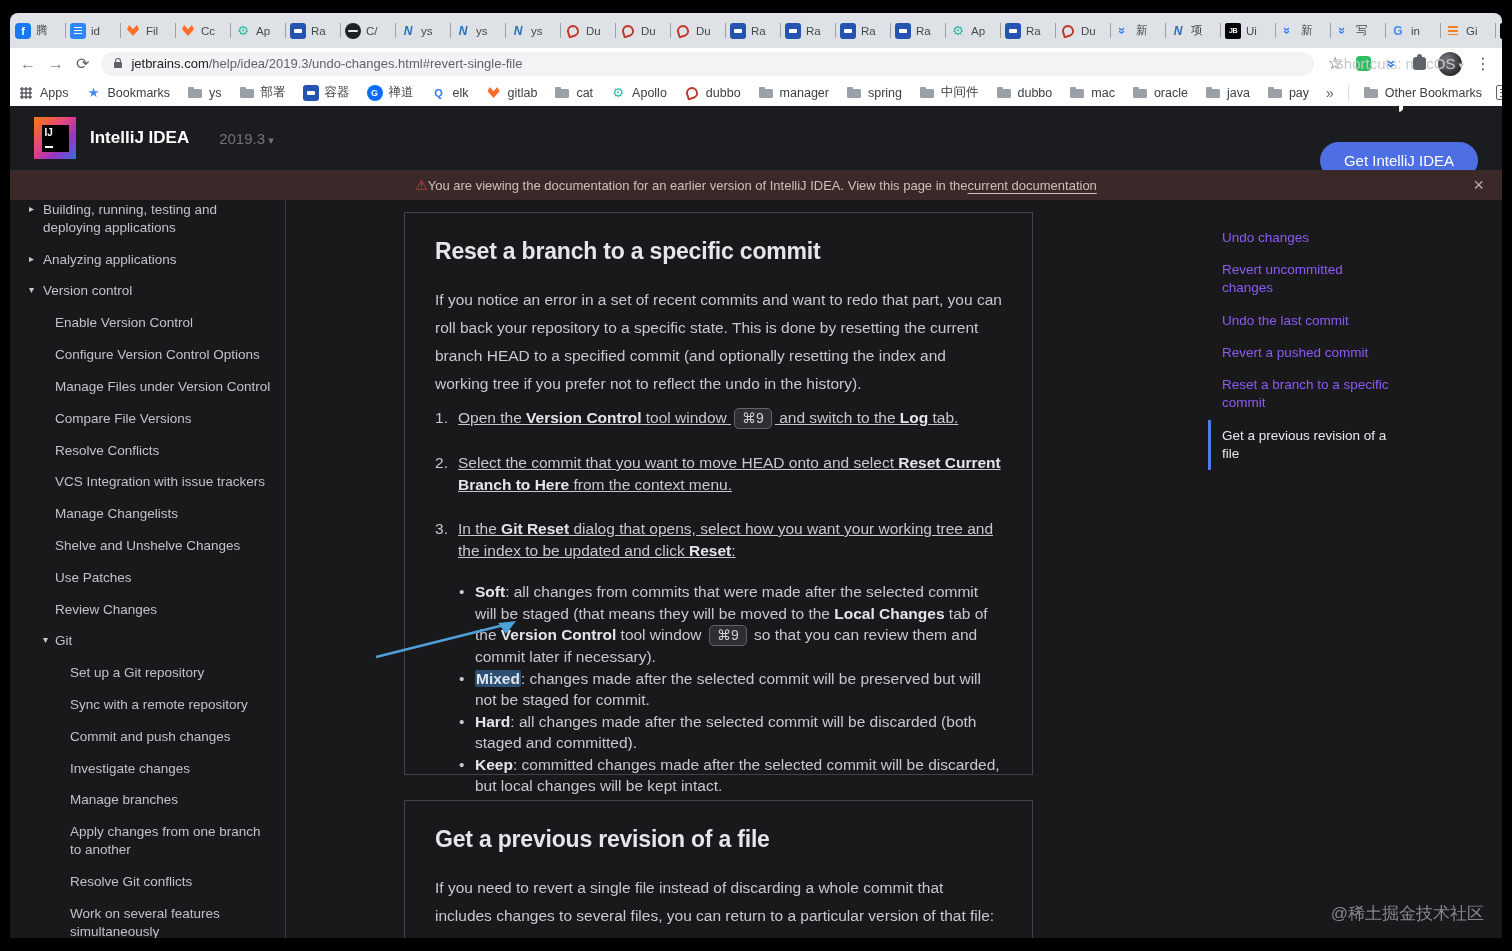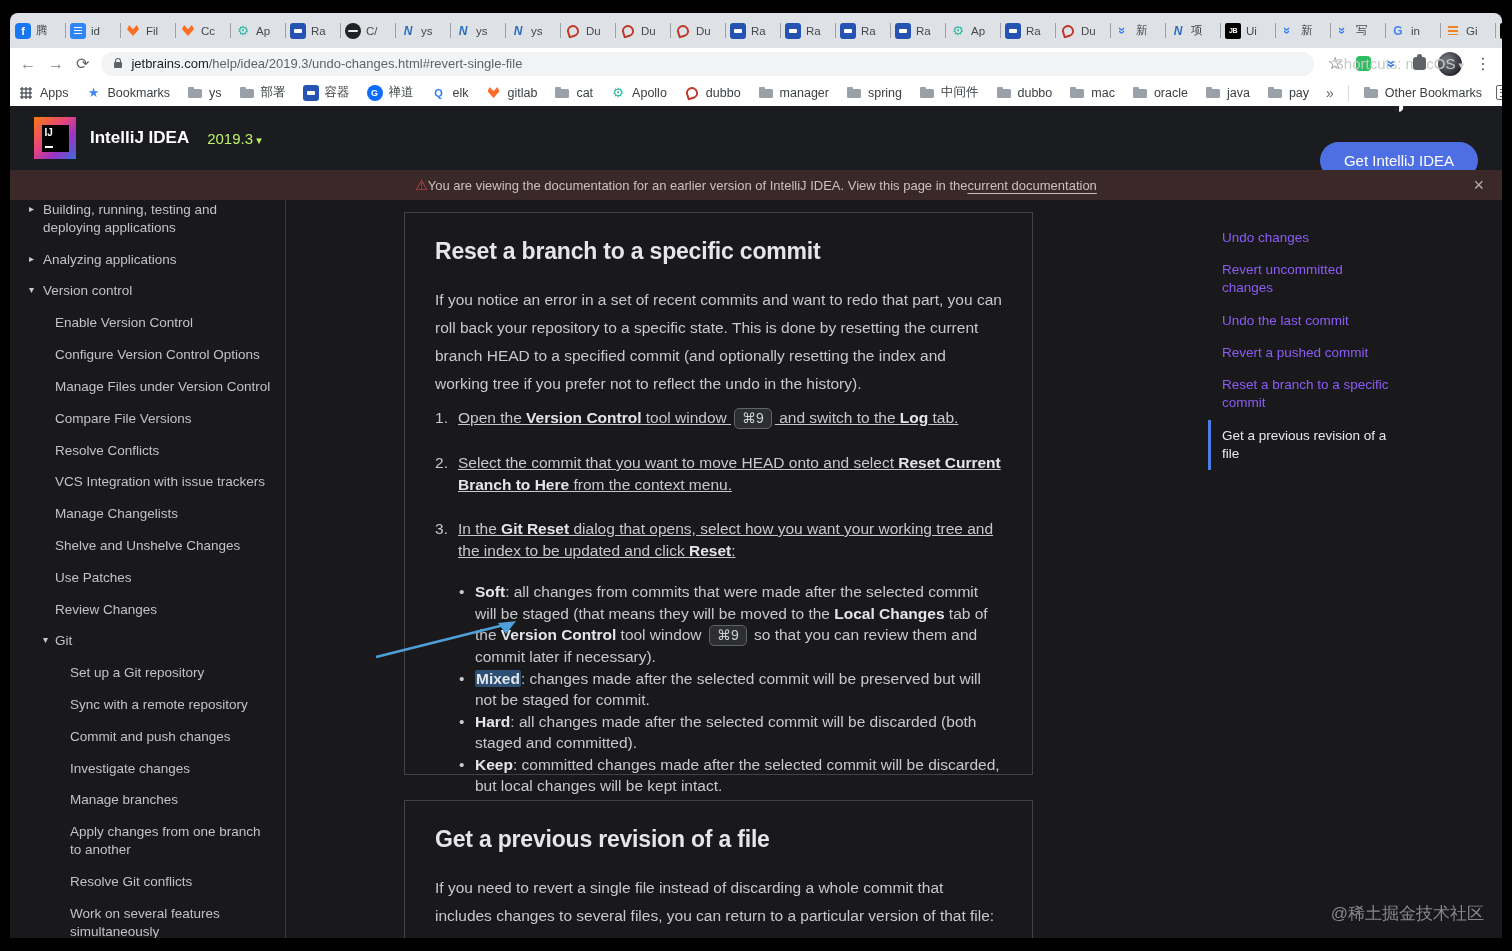--- a/index.html
+++ b/index.html
@@ -73,21 +73,21 @@
   .icon-reading{width:13px;height:13px;border:1.5px solid #5f6368;border-radius:2px;display:inline-block;
       background:repeating-linear-gradient(#5f6368 0 1px,transparent 1px 3.5px) center/7px 8px no-repeat;}
 
   
   .hd{height:64px;background:#1b1c1f;display:flex;align-items:center;padding:0 24px;gap:14px;}
   .logo{width:42px;height:42px;background:linear-gradient(135deg,#f97a12 0%,#e4447f 42%,#9b33c3 68%,#3b6de0 100%);
         display:flex;align-items:center;justify-content:center;}
   .logo-inner{width:27px;height:27px;background:#000;color:#fff;font-weight:700;font-size:10px;position:relative;padding:2px 0 0 3px;box-sizing:border-box;}
   .logo-inner::after{content:"";position:absolute;left:3px;bottom:4px;width:8px;height:2px;background:#fff;}
   .prod{color:#fff;font-size:17px;font-weight:700;}
-  .ver{color:#bef264;font-size:15px;margin-left:4px;}
+  .ver{color:#737373;font-size:15px;margin-left:16px;}
   .caret::after{content:" ▾";font-size:11px;}
   .hd-right{margin-left:auto;display:flex;align-items:center;gap:24px;flex-direction:column;}
   .shortcuts{color:#c7c8ca;font-size:15px;}
   .theme::before{content:"◑";color:#fff;font-size:19px;}
   .cta{background:#4e6fe3;color:#fff;font-size:15px;border:none;border-radius:20px;padding:10px 24px;}
   .searchic{width:15px;height:15px;border:2px solid #fff;border-radius:50%;position:relative;display:inline-block;}
   .searchic::after{content:"";position:absolute;width:7px;height:2px;background:#fff;transform:rotate(45deg);right:-6px;bottom:-2px;}
 
   
   .banner{height:30px;background:#3b2929;display:flex;align-items:center;padding:0 16px;position:relative;}

